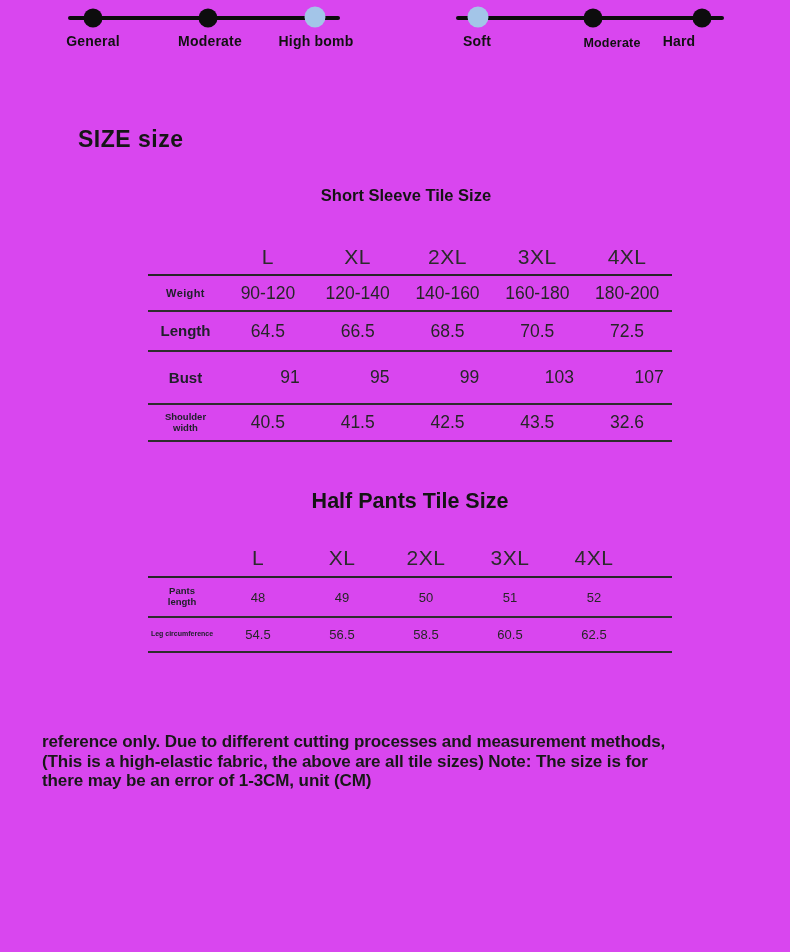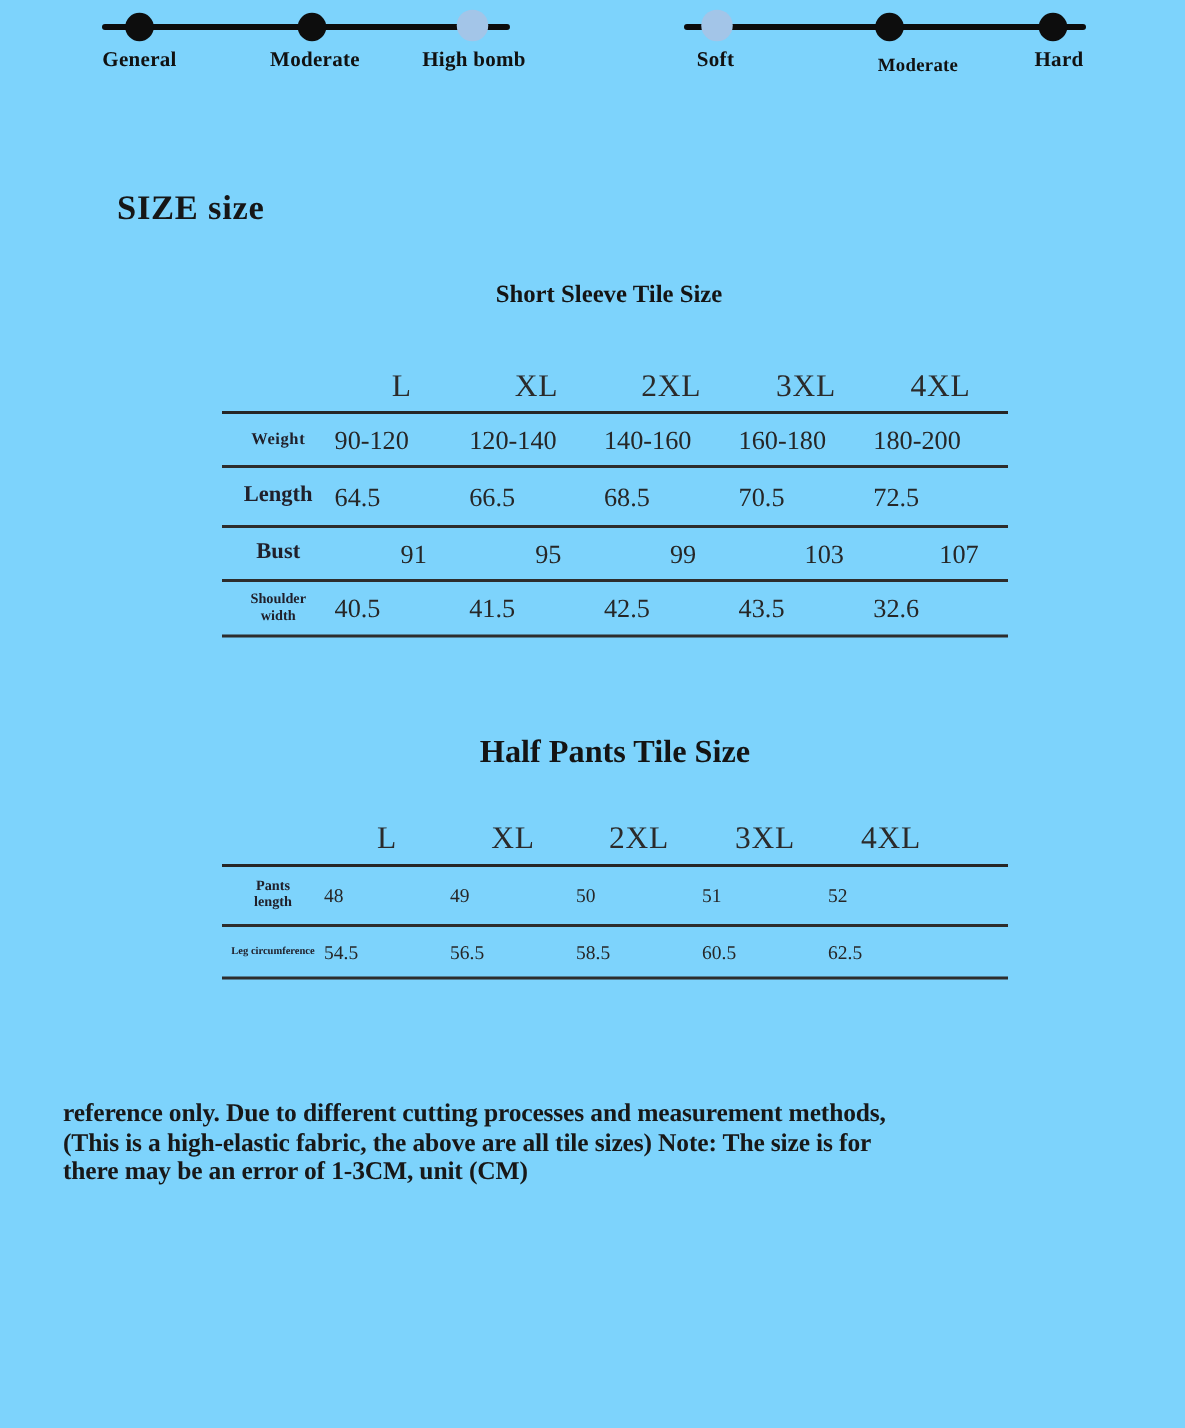--- a/index.html
+++ b/index.html
@@ -1,19 +1,19 @@
 <!DOCTYPE html>
 <html><head>
 <meta charset="utf-8">
 <style>
   html,body{margin:0;padding:0;background:#e9e9e9;}
   .canvas{
     position:relative;width:790px;height:952px;margin:0 auto;
-    background:#7dd3fc;overflow:hidden;
-    font-family:Liberation Serif, serif;
+    background:#d946ef;overflow:hidden;
+    font-family:Liberation Sans, sans-serif;
     color:#1e1e1e;
   }
   
   .slider-line{position:absolute;top:16px;height:4px;background:#0c0c0c;border-radius:2px;}
   .dot{position:absolute;border-radius:50%;transform:translate(-50%,-50%);}
   .dot-sm{width:19px;height:19px;}
   .dot-lg{width:21px;height:21px;}
   .slider-label{
     position:absolute;top:33px;transform:translateX(-50%);
     font-weight:700;font-size:14px;color:#111;white-space:nowrap;letter-spacing:0.2px;
@@ -25,21 +25,21 @@
   .tbl-title.shirt{left:406px;top:186px;font-size:16.5px;}
   .tbl-title.pants{left:410px;top:489px;font-size:21.5px;}
   
   .tbl{position:absolute;left:148px;width:524px;}
   .trow{display:flex;align-items:center;border-bottom:2px solid #2d2d2d;box-sizing:border-box;}
   .hrow{border-bottom:2px solid #262626;}
   .lblcell{
     display:flex;flex-direction:column;align-items:center;justify-content:center;
     font-weight:700;color:#20202b;text-align:left;line-height:1.15;flex:none;
   }
-  .vcell{flex:1;color:#262626;}
+  .vcell{flex:1;text-align:center;color:#262626;}
   .hcell{flex:1;text-align:center;font-size:21px;color:#2b2b2b;font-weight:400;letter-spacing:0.5px;}
   .shirt-tbl{top:240px;}
   .shirt-tbl .lblcell{width:75px;}
   .shirt-tbl .vcell{font-size:17.5px;}
   .pants-tbl{top:540px;}
   .pants-tbl .trow{padding-right:36px;}
   .pants-tbl .lblcell{width:68px;}
   .pants-tbl .vcell{font-size:13px;}
   .lbl-md{font-size:15px;}
   .lbl-sm{font-size:11px;letter-spacing:0.4px;}
@@ -66,21 +66,21 @@
     <span class="slider-label" style="left:316px;">High bomb</span>
   </div>
 
   <div>
     <div class="slider-line" style="left:456px;width:268px;"></div>
     <span class="dot dot-lg" style="left: 478px; top: 17px; background: rgb(163, 197, 232);"></span>
     <span class="dot dot-sm" style="left: 593px; top: 18px; background: rgb(13, 13, 13);"></span>
     <span class="dot dot-sm" style="left: 702px; top: 18px; background: rgb(13, 13, 13);"></span>
     <span class="slider-label" style="left:477px;">Soft</span>
     <span class="slider-label small" style="left:612px;">Moderate</span>
-    <span class="slider-label" style="left:706px;">Hard</span>
+    <span class="slider-label" style="left:679px;">Hard</span>
   </div>
 
   <div class="size-heading">SIZE size</div>
 
   <div class="tbl-title shirt">Short Sleeve Tile Size</div>
   <div class="tbl shirt-tbl">
     <div class="trow hrow" style="height:36px;">
       <div class="lblcell"></div>
       <div class="hcell">L</div>
       <div class="hcell">XL</div>
@@ -97,21 +97,21 @@
       <div class="vcell">180-200</div>
     </div>
     <div class="trow" style="height:40px;">
       <div class="lblcell lbl-md">Length</div>
       <div class="vcell">64.5</div>
       <div class="vcell">66.5</div>
       <div class="vcell">68.5</div>
       <div class="vcell">70.5</div>
       <div class="vcell">72.5</div>
     </div>
-    <div class="trow" style="height:36px;gap:44px;">
+    <div class="trow" style="height:53px;gap:44px;">
       <div class="lblcell lbl-md">Bust</div>
       <div class="vcell">91</div>
       <div class="vcell">95</div>
       <div class="vcell">99</div>
       <div class="vcell">103</div>
       <div class="vcell">107</div>
     </div>
     <div class="trow" style="height:37px;">
       <div class="lblcell lbl-xs">
         <span>Shoulder</span>

